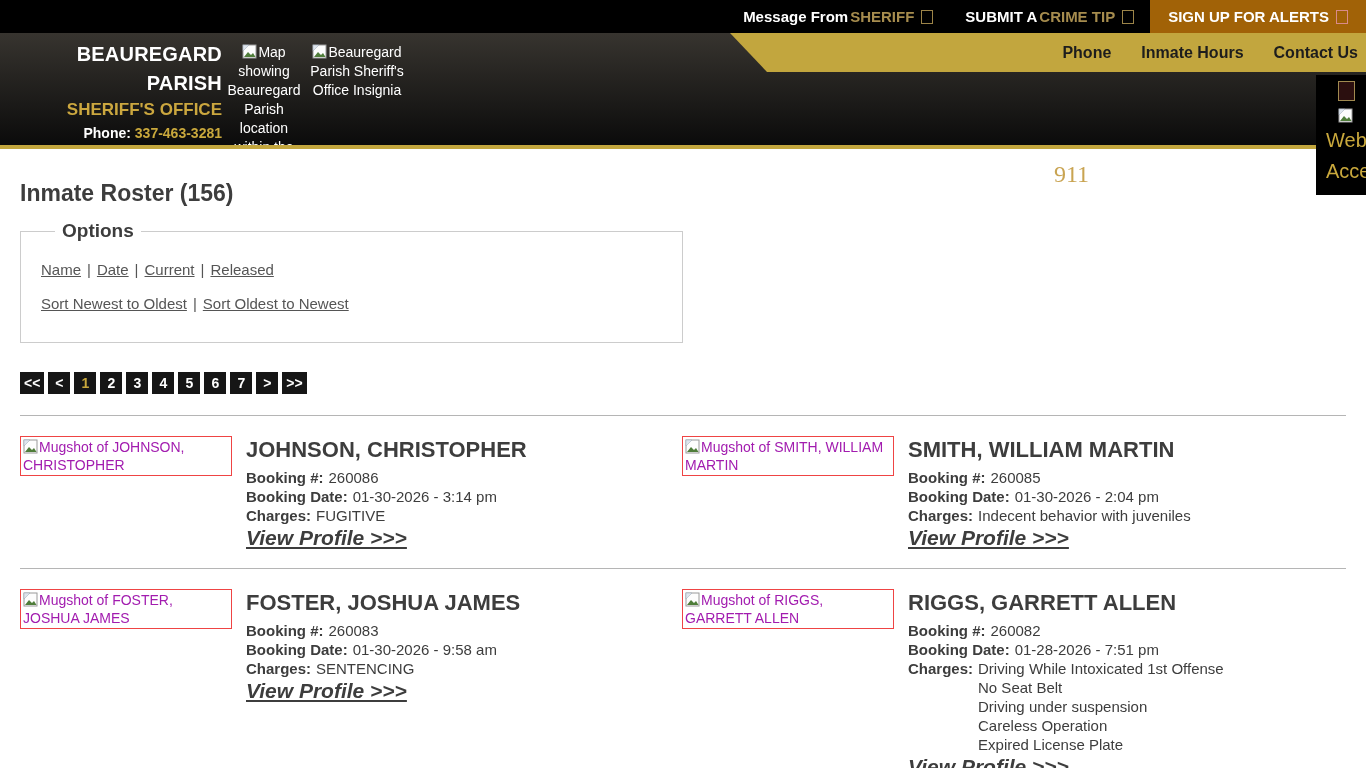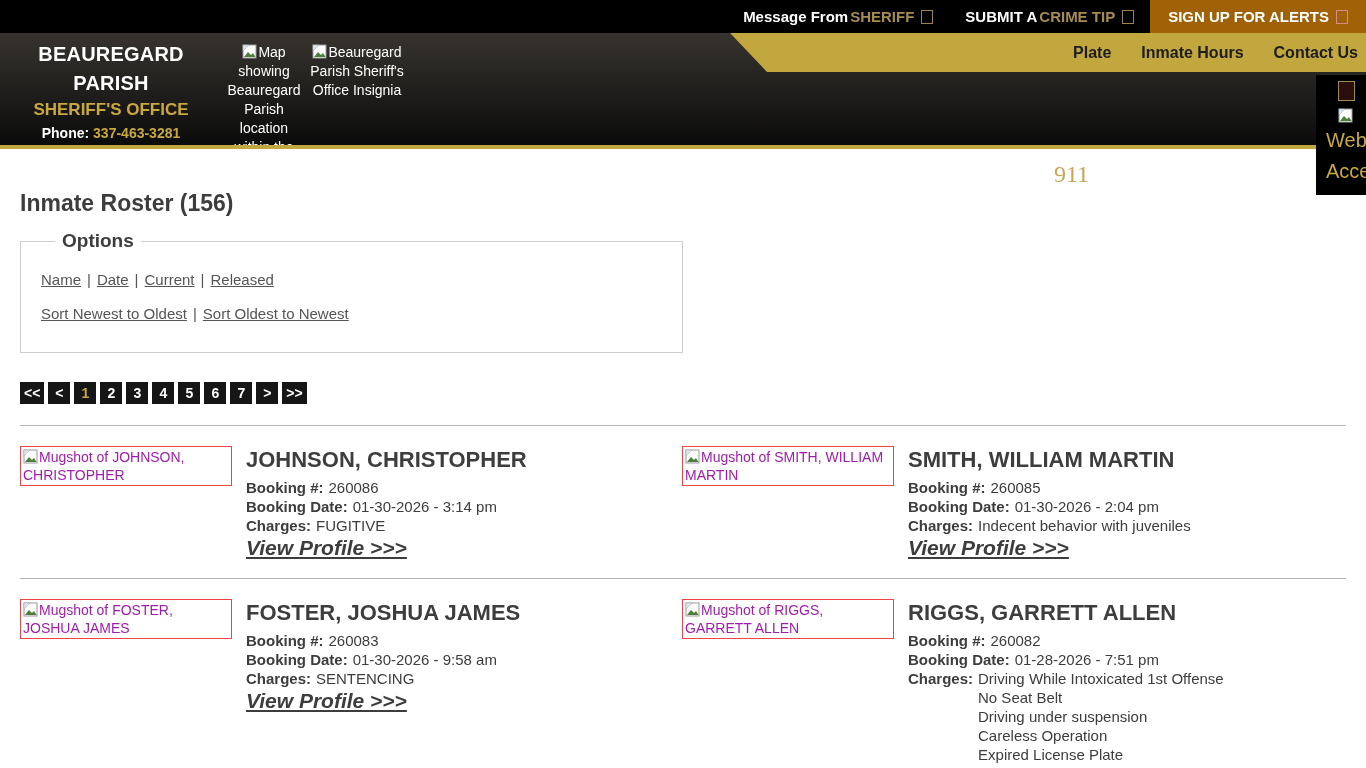--- a/index.html
+++ b/index.html
@@ -19,21 +19,21 @@
   
   .hdr { position:relative; height:116px; background:linear-gradient(#37342f,#0b0b0b);
          border-bottom:4px solid #c2a63e; overflow:hidden; }
   .gold-nav { position:absolute; top:0; right:0; width:636px; height:39px;
               background:#c2a63e;
               clip-path:polygon(0 0,100% 0,100% 100%,37px 100%); }
   .nav-links { position:absolute; top:0; right:8px; height:39px; display:flex;
                align-items:center; gap:30px; }
   .nav-links a { color:#1d1d1d; font-size:16px; font-weight:bold; text-decoration:none;
                  cursor:pointer; }
-  .org { position:absolute; left:0; top:7px; width:222px; text-align:center; line-height:1.45; }
+  .org { position:absolute; left:0; top:7px; width:222px; text-align:right; line-height:1.45; }
   .org .l1 { color:#fff; font-size:20px; font-weight:bold; letter-spacing:.2px; }
   .org .l2 { color:#cba73f; font-size:17px; font-weight:bold; }
   .org .ph  { color:#fff; font-size:14px; font-weight:bold; }
   .org .ph a { color:#c9a83c; text-decoration:none; cursor:pointer; }
   .org .hrs { color:#fff; font-size:14px; font-weight:bold; }
   .alt-img { position:absolute; top:10px; color:#fff; font-size:14px; text-align:center;
              line-height:19px; }
   .alt-map { left:226px; width:76px; }
   .alt-ins { left:308px; width:98px; }
   .bimg { display:inline-block; width:15px; height:15px; vertical-align:-2px; margin-right:1px; }
@@ -43,21 +43,21 @@
           background:#000; z-index:9; padding:4px 0 0 10px; overflow:hidden; }
   .a11y .sq { display:block; width:17px; height:20px; border:1px solid #a08a50;
               background:#2b0f0f; margin:2px 0 6px 12px; }
   .a11y .txt { color:#c9a83c; font-size:20px; line-height:1.55; white-space:normal; }
 
   .e911 { position:absolute; left:1054px; top:161px; color:#c9a452; font-size:24px;
           font-family:"Liberation Serif", serif; }
 
   
   .content { padding:0 20px; position:relative; }
-  .page-title { margin-top:41px; font-size:23px; font-weight:bold; color:#3d3d3d; }
+  .page-title { margin-top:31px; font-size:23px; font-weight:bold; color:#3d3d3d; }
 
   fieldset.options { width:663px; margin-top:13px; border:1px solid #ccc;
                      padding:2px 20px 30px 20px; }
   fieldset.options legend { font-size:19px; font-weight:bold; color:#3d3d3d;
                             padding:0 7px; margin-left:14px; }
   .opt-row { margin-top:17px; font-size:15px; color:#555; }
   .opt-row a { color:#555; text-decoration:underline; cursor:pointer; }
   .sep { margin:0 6px; color:#555; }
 
   .pager { margin-top:29px; display:flex; gap:4px; }
@@ -105,21 +105,21 @@
   </div>
   <div class="util-item util-alerts">
     <span>SIGN UP FOR ALERTS</span>
     <span class="tofu"></span>
   </div>
 </div>
 
 <div class="hdr">
   <div class="gold-nav"></div>
   <div class="nav-links">
-    <a>Plate</a>
+    <a>Phone</a>
     <a>Inmate Hours</a>
     <a>Contact Us</a>
   </div>
 
   <div class="org">
     <div class="l1">BEAUREGARD PARISH</div>
     <div class="l2">SHERIFF'S OFFICE</div>
     <div class="ph">
       <span>Phone:</span>
       <a>337-463-3281</a>

